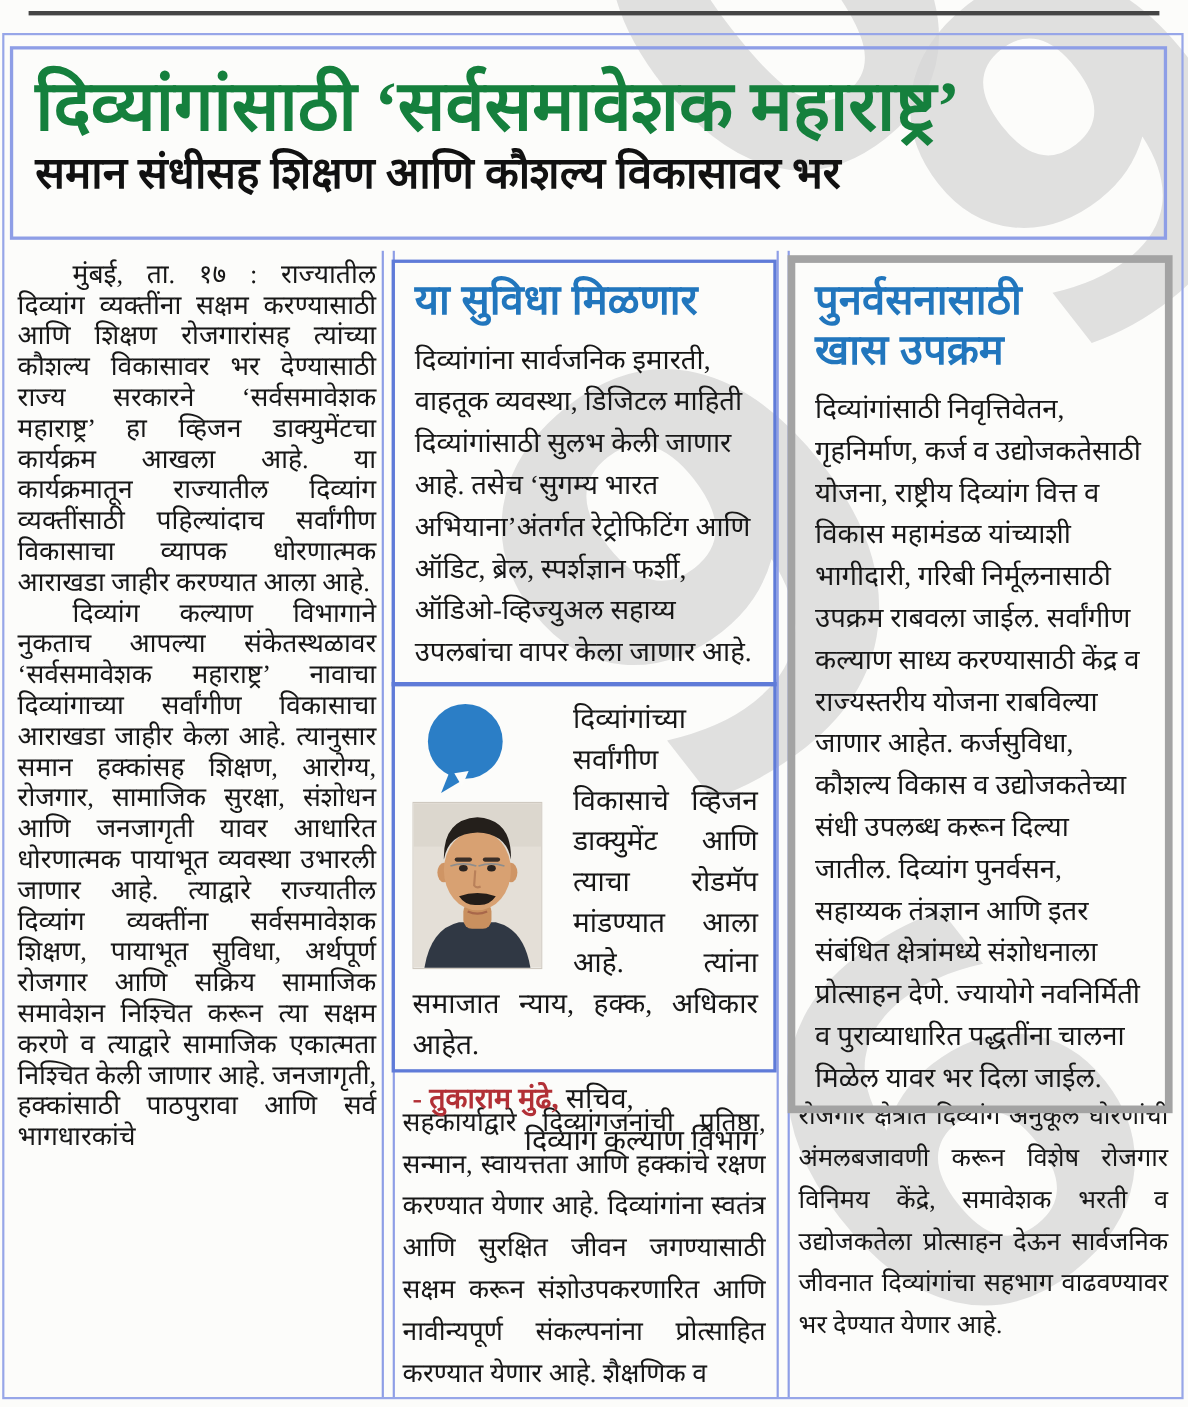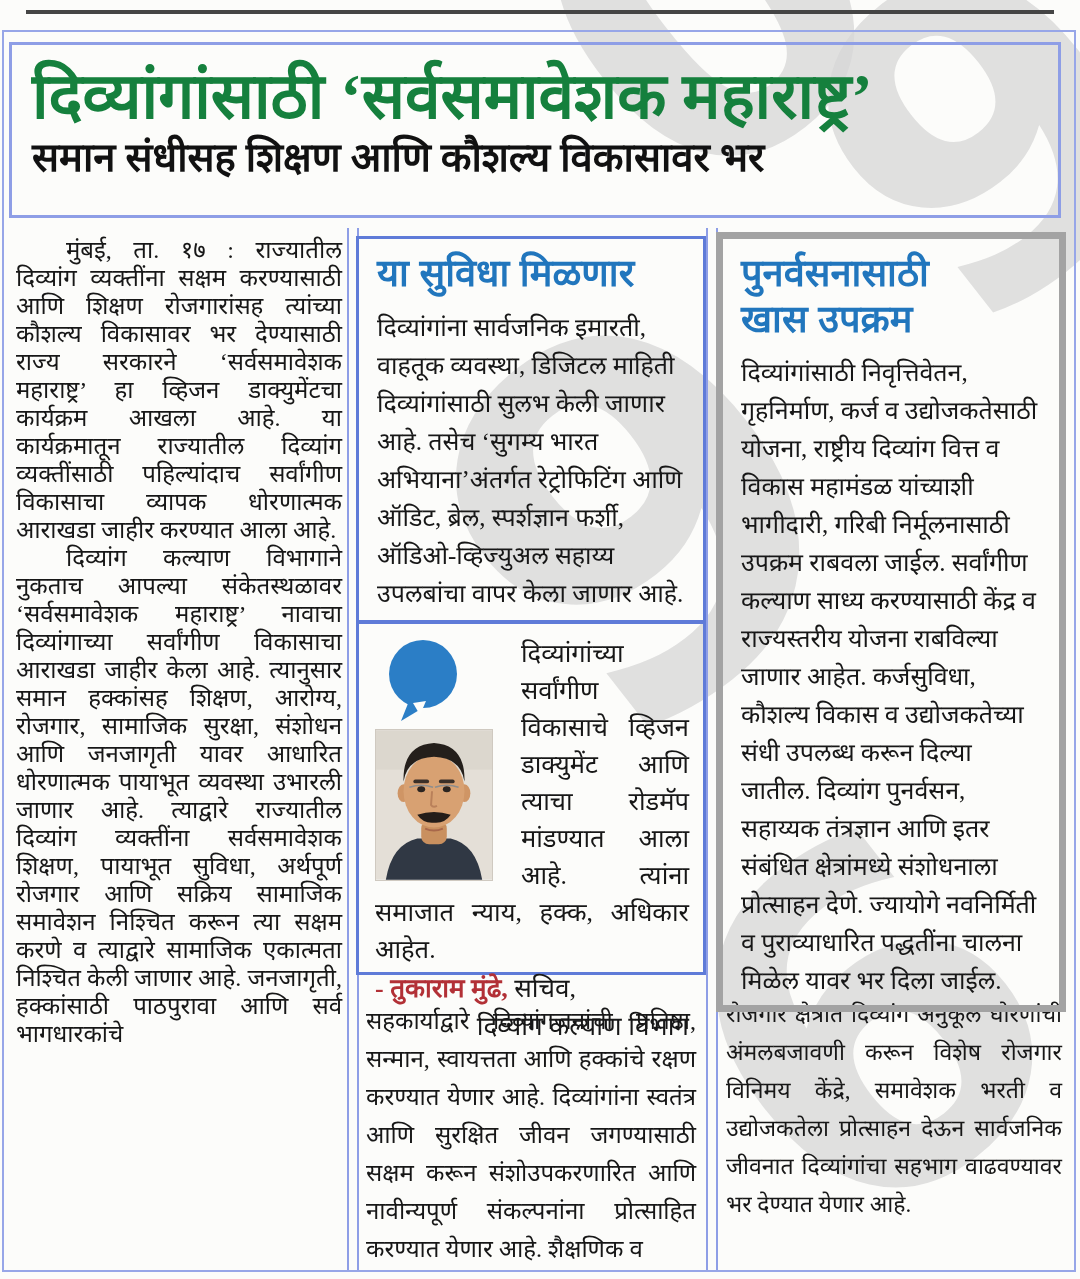--- a/index.html
+++ b/index.html
@@ -107,21 +107,21 @@
   }
   .quote-media { float: left; width: 134px; margin-right: 12px; }
   .bubble-icon { display: block; margin: 2px 0 6px 4px; }
   .portrait { display: block; width: 118px; height: 152px; border: 1px solid #cfc9c0; }
   .quote-text {
     font-size: 25.5px; line-height: 37px; color: #171717;
     text-align: justify;
   }
   .attribution {
     clear: none;
-    font-size: 26px; line-height: 38px; margin-top: 2px;
+    font-size: 26px; line-height: 38px; margin-top: 12px;
   }
   .attr-name { color: #b23036; font-weight: 700; }
   .attr-role { color: #171717; }
   .attr-dept { display: block; color: #171717; text-align: right; }
 
   .rehab-box {
     position: absolute; left: 716px; top: 232px;
     width: 350px; height: 780px;
     border: 7px solid #a3a3a3;
     background: transparent;

